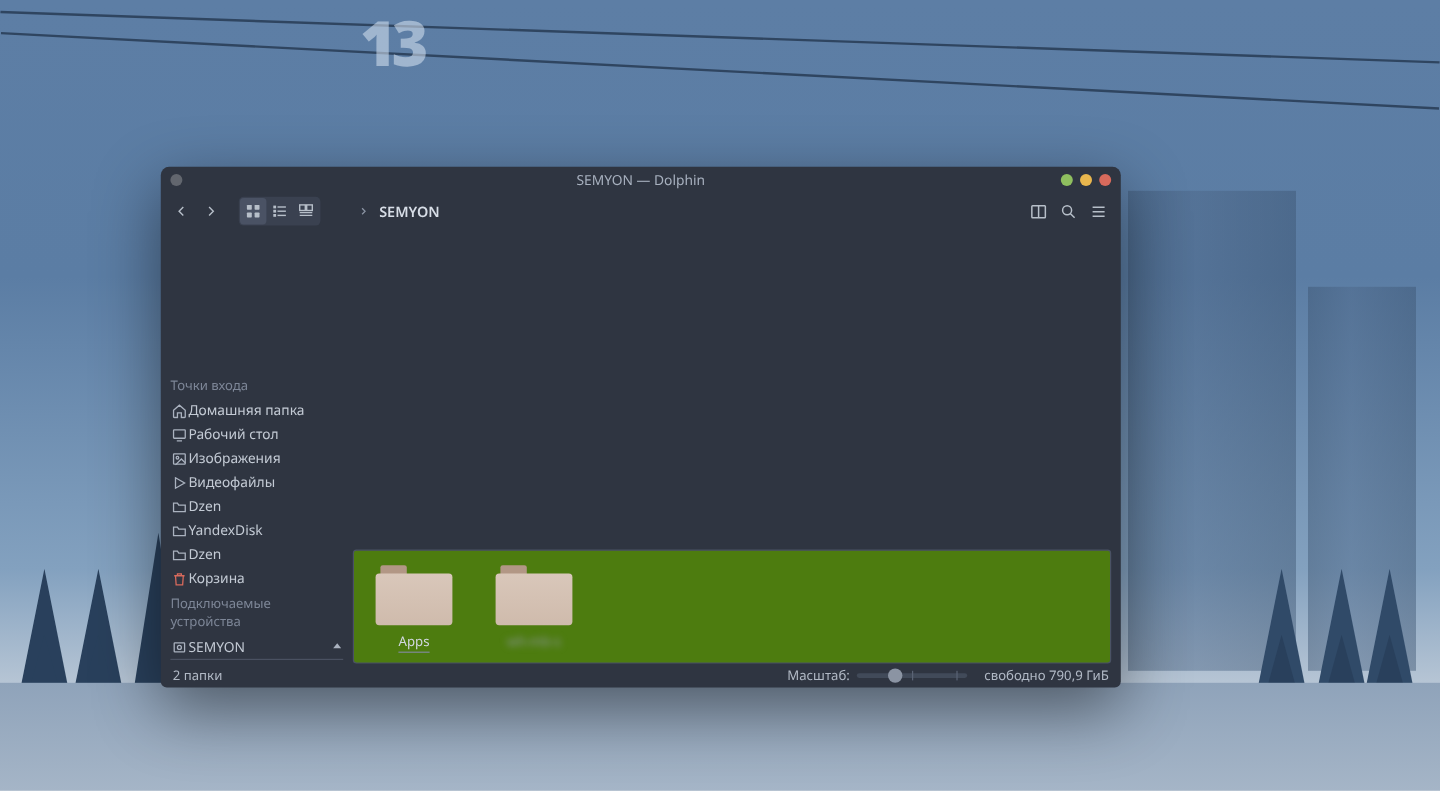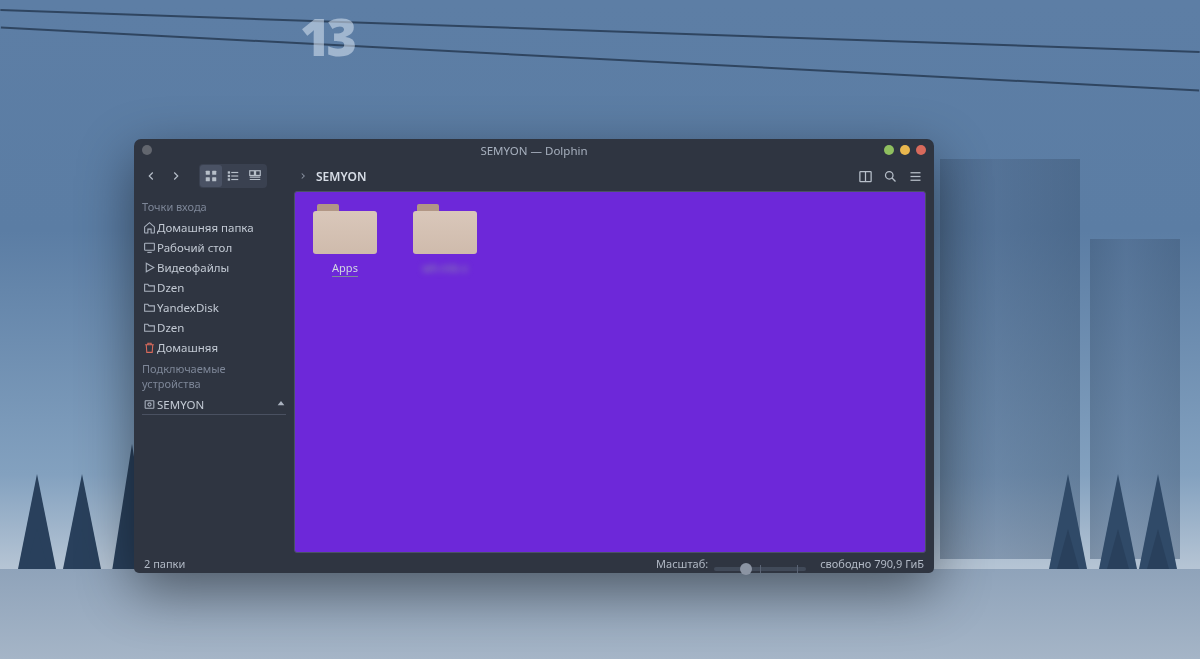--- a/index.html
+++ b/index.html
@@ -76,54 +76,54 @@
     border-radius:3px; color:#b7bfc9;}
   .tb-group{display:flex;background:#3a4150;border-radius:4px;padding:1px;}
   .tb-group .tb-btn{width:22px;height:22px;}
   .tb-group .tb-btn.active{background:#4a5264;}
   .tb-spacer-s{width:6px;}
   .breadcrumb{display:flex;align-items:center;gap:8px;margin-left:28px;}
   .breadcrumb .chev{color:#8b94a3;}
   .breadcrumb .crumb{color:#d7dde6;font-weight:600;font-size:12px;}
   .tb-spacer{flex:1;}
 
-  .body{flex:1;display:flex;min-height:0;}
+  .body{flex:1;display:flex;min-height:0;align-items:flex-end;}
 
   .sidebar{width:160px;padding:4px 0 4px 0;}
   .side-header{font-size:11px;color:#7d8697;padding:4px 8px 3px;}
   .side-item{display:flex;align-items:center;gap:1px;padding:2.5px 8px 2.5px 8px;
     font-size:11.5px;color:#c3cad4;}
   .side-item .ico{width:14px;height:14px;display:flex;align-items:center;justify-content:center;color:#aab2bf;}
   .side-item.trash .ico{color:#d86a5c;}
   .side-item.device{position:relative;}
   .side-item.device .underline{position:absolute;left:8px;right:8px;bottom:-1px;height:1px;background:#4a5161;}
   .side-item.device .eject{position:absolute;right:8px;color:#aab2bf;}
 
   .content-pane{
-    flex:1; margin:0 8px 0 0; background:#6d28d9;
+    flex:1; margin:0 8px 0 0; background:#4d7c0f;
     border:1px solid #4a5264; border-radius:3px; padding:12px 14px 8px;
     display:flex; align-content:flex-start; flex-wrap:wrap; gap:28px 28px;
     overflow:auto;
   }
   .folder-item{width:72px;display:flex;flex-direction:column;align-items:center;gap:6px;}
   .folder-icon{width:64px;height:50px;position:relative;}
   .folder-icon .tab{position:absolute;left:4px;top:0;width:22px;height:10px;border-radius:2px 2px 0 0;
     background:#b29785;}
   .folder-icon .body{position:absolute;left:0;top:7px;right:0;bottom:0;border-radius:3px;
     background:linear-gradient(180deg,#d9c7ba 0%,#cfbbac 100%);}
   .folder-label{font-size:11px;color:#d2d8e1;}
   .folder-label.underlined{border-bottom:1px solid #7f8999;padding-bottom:1px;}
   .folder-label.blurred{filter:blur(3px);color:#9098a6; user-select:none;}
 
   .statusbar{
     height:20px;display:flex;align-items:center;padding:0 10px;font-size:11px;
     color:#b1b9c5; gap:14px;
   }
   .statusbar .flex{flex:1;}
-  .zoom{display:flex;align-items:flex-end;gap:6px;}
+  .zoom{display:flex;align-items:center;gap:6px;}
   .zoom-track{position:relative;width:92px;height:4px;background:#414a59;border-radius:2px;}
   .zoom-track .tick{position:absolute;top:-2px;bottom:-2px;width:1px;background:#5a6374;}
   .zoom-thumb{position:absolute;top:-4px;left:28%;width:12px;height:12px;border-radius:50%;
     background:#8b94a3;}
 
   svg{display:block;}
 </style>
 </head>
 <body>
 
@@ -244,20 +244,30 @@
             <svg width="13" height="13" viewBox="0 0 24 24" fill="none" stroke="currentColor" stroke-width="2">
               <rect x="3" y="4" width="18" height="13" rx="1"></rect>
               <line x1="8" y1="21" x2="16" y2="21"></line>
             </svg>
           </span>
         <span>Рабочий стол</span>
       </div>
       <div class="side-item">
         <span class="ico">
             <svg width="13" height="13" viewBox="0 0 24 24" fill="none" stroke="currentColor" stroke-width="2">
+              <rect x="3" y="4" width="18" height="16" rx="1"></rect>
+              <circle cx="9" cy="10" r="2"></circle>
+              <path d="M21 18l-6-6-9 9"></path>
+            </svg>
+          </span>
+        <span>Изображения</span>
+      </div>
+      <div class="side-item">
+        <span class="ico">
+            <svg width="13" height="13" viewBox="0 0 24 24" fill="none" stroke="currentColor" stroke-width="2">
               <polygon points="6,4 20,12 6,20"></polygon>
             </svg>
           </span>
         <span>Видеофайлы</span>
       </div>
       <div class="side-item">
         <span class="ico">
             <svg width="13" height="13" viewBox="0 0 24 24" fill="none" stroke="currentColor" stroke-width="2">
               <path d="M3 6h6l2 3h10v10H3z"></path>
             </svg>
@@ -279,21 +289,21 @@
             </svg>
           </span>
         <span>Dzen</span>
       </div>
       <div class="side-item trash">
         <span class="ico">
             <svg width="13" height="13" viewBox="0 0 24 24" fill="none" stroke="currentColor" stroke-width="2">
               <path d="M4 7h16M9 7V4h6v3m-9 0l1 14h10l1-14"></path>
             </svg>
           </span>
-        <span>Домашняя</span>
+        <span>Корзина</span>
       </div>
 
       <div class="side-header">Подключаемые устройства</div>
       <div class="side-item device">
         <span class="ico">
             <svg width="13" height="13" viewBox="0 0 24 24" fill="none" stroke="currentColor" stroke-width="2">
               <rect x="4" y="5" width="16" height="14" rx="1"></rect>
               <circle cx="12" cy="12" r="3"></circle>
             </svg>
           </span>

